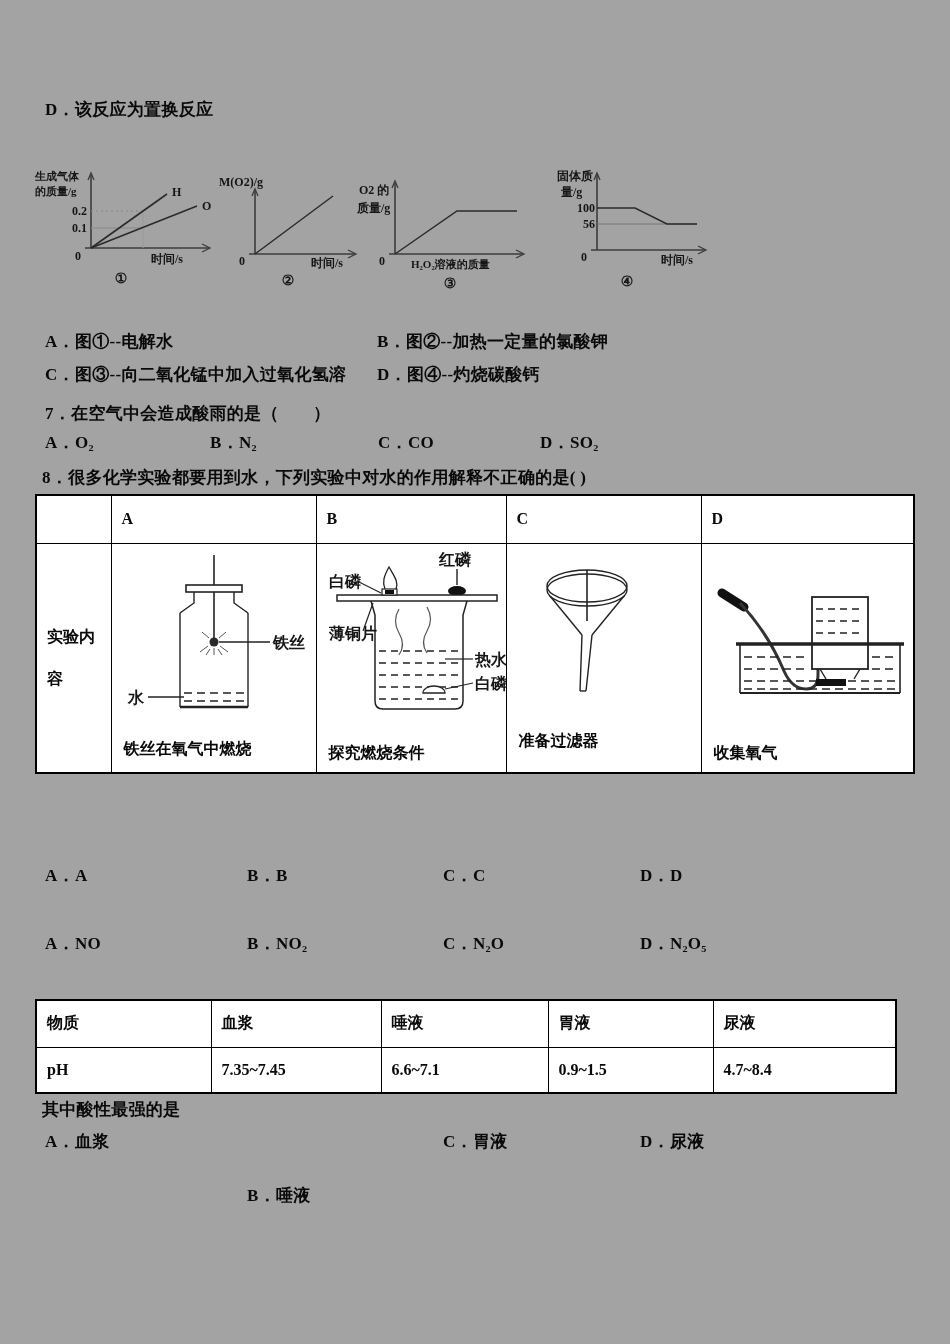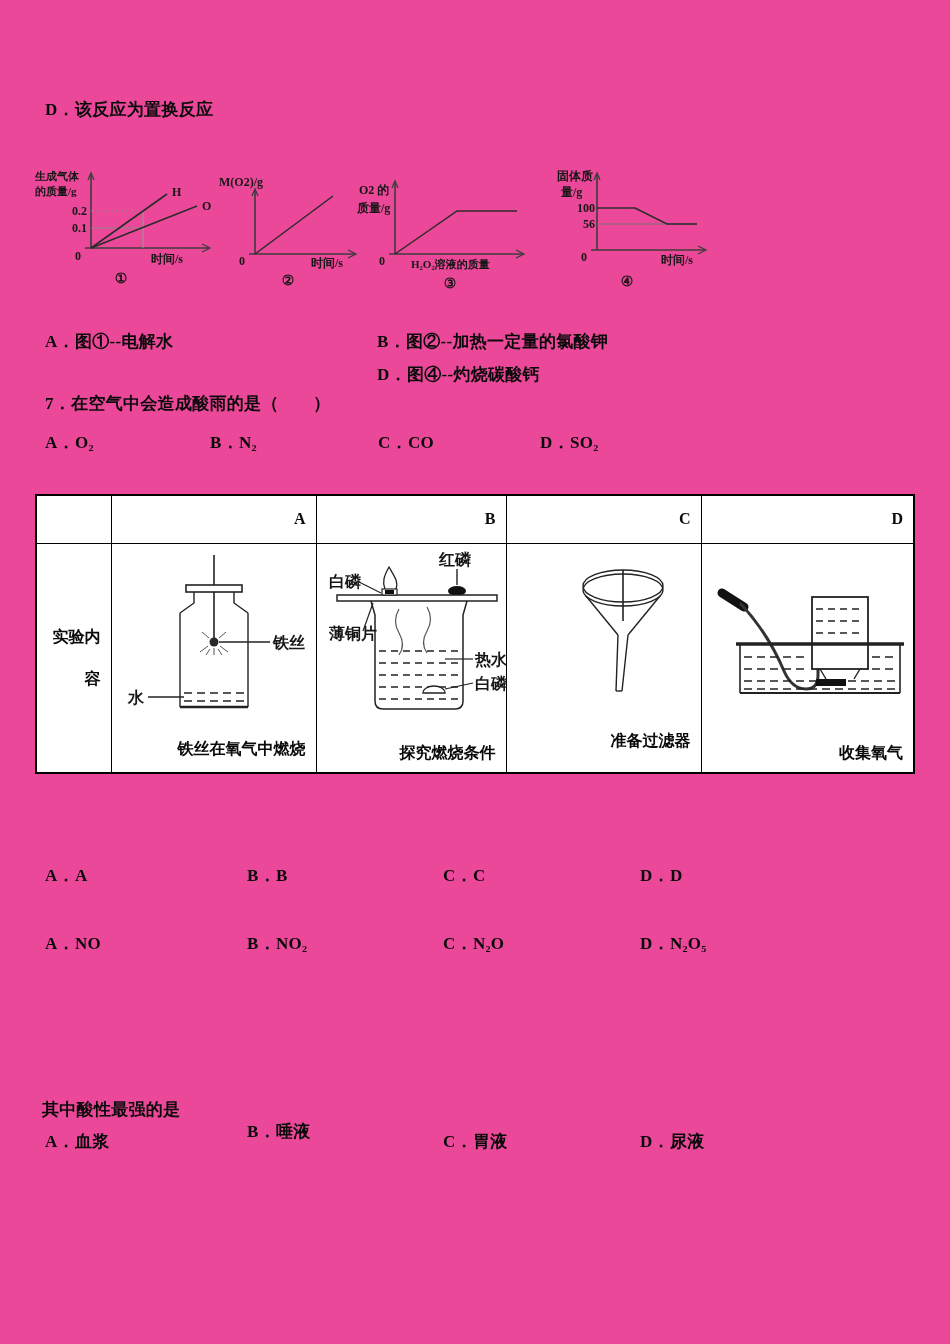--- a/index.html
+++ b/index.html
@@ -1,17 +1,17 @@
 <!DOCTYPE html>
 <html><head>
 <meta charset="utf-8">
 <style>
   html,body{margin:0;padding:0;background:#ffffff;}
-  .page{position:relative;width:950px;height:1344px;background:#ec4899;
-        font-family:"Liberation Serif",serif;color:#0a0a0a;overflow:hidden;text-align:right;}
+  .page{position:relative;width:950px;height:1344px;background:#a3a3a3;
+        font-family:"Liberation Serif",serif;color:#0a0a0a;overflow:hidden;}
   .t{position:absolute;font-size:17px;font-weight:bold;white-space:nowrap;letter-spacing:.3px;}
   .g{position:absolute;}
   svg text{font-family:"Liberation Serif",serif;font-weight:bold;fill:#161616;}
   .gl{font-size:11px;}
   .gl12{font-size:12px;}
   .gc{font-size:14px;}
   .u{text-decoration:underline;}
   .tbl{position:absolute;border-collapse:collapse;table-layout:fixed;background:#fff;border:2.5px solid #000;}
   .tbl td{border:1.6px solid #000;font-size:16px;font-weight:bold;vertical-align:middle;
           padding:2px 10px;color:#0a0a0a;}
@@ -85,28 +85,30 @@
     <text class="gl12" x="50" y="62" text-anchor="end">56</text>
     <line x1="52" y1="58" x2="152" y2="58" stroke="#777" stroke-width="1"></line>
     <polyline points="52,42 90,42 122,58 152,58" fill="none" stroke="#2b2b2b" stroke-width="1.5"></polyline>
     <text class="gl12" x="42" y="95" text-anchor="end">0</text>
     <text class="gl12" x="116" y="98">时间/s</text>
     <text class="gc" x="82" y="120" text-anchor="middle">④</text>
   </svg>
 
   <div class="t" style="left:45px;top:330px">A．图①--电解水</div>
   <div class="t" style="left:377px;top:330px">B．图②--加热一定量的氯酸钾</div>
+  <div class="t" style="left:45px;top:363px">C．图③--向二氧化锰中加入过氧化氢溶</div>
   <div class="t" style="left:377px;top:363px">D．图④--灼烧碳酸钙</div>
 
-  <div class="t" style="left:45px;top:392px">7．在空气中会造成酸雨的是（　　）</div>
+  <div class="t" style="left:45px;top:402px">7．在空气中会造成酸雨的是（　　）</div>
   <div class="t" style="left:45px;top:431px">A．O₂</div>
   <div class="t" style="left:210px;top:431px">B．N₂</div>
   <div class="t" style="left:378px;top:431px">C．CO</div>
   <div class="t" style="left:540px;top:431px">D．SO₂</div>
 
+  <div class="t" style="left:42px;top:466px">8．很多化学实验都要用到水，下列实验中对水的作用解释不正确的是(  )</div>
 
   <table class="tbl" style="left:35px;top:494px;width:878px">
     <colgroup>
         <col style="width:75px">
         <col style="width:205px">
         <col style="width:190px">
         <col style="width:195px">
         <col style="width:213px">
       </colgroup>
     <tbody>
@@ -231,21 +233,46 @@
   <div class="t" style="left:247px;top:864px">B．B</div>
   <div class="t" style="left:443px;top:864px">C．C</div>
   <div class="t" style="left:640px;top:864px">D．D</div>
 
   <div class="t" style="left:45px;top:932px">A．NO</div>
   <div class="t" style="left:247px;top:932px">B．NO₂</div>
   <div class="t" style="left:443px;top:932px">C．N₂O</div>
   <div class="t" style="left:640px;top:932px">D．N₂O₅</div>
 
 
+  <table class="tbl" style="left:35px;top:999px;width:860px">
+    <colgroup>
+        <col style="width:175px">
+        <col style="width:170px">
+        <col style="width:167px">
+        <col style="width:165px">
+        <col style="width:183px">
+      </colgroup>
+    <tbody>
+        <tr style="height:47px">
+      <td class="hd">物质</td>
+      <td class="hd">血浆</td>
+      <td class="hd">唾液</td>
+      <td class="hd">胃液</td>
+      <td class="hd">尿液</td>
+    </tr>
+    <tr style="height:46px">
+      <td class="hd">pH</td>
+      <td class="hd">7.35~7.45</td>
+      <td class="hd">6.6~7.1</td>
+      <td class="hd">0.9~1.5</td>
+      <td class="hd">4.7~8.4</td>
+    </tr>
+  </tbody>
+    </table>
 
   <div class="t" style="left:42px;top:1098px">其中酸性最强的是</div>
   <div class="t" style="left:45px;top:1130px">A．血浆</div>
-  <div class="t" style="left:247px;top:1120px">B．唾液</div>
+  <div class="t" style="left:247px;top:1184px">B．唾液</div>
   <div class="t" style="left:443px;top:1130px">C．胃液</div>
   <div class="t" style="left:640px;top:1130px">D．尿液</div>
 
 
 </div>
 
 </body></html>

